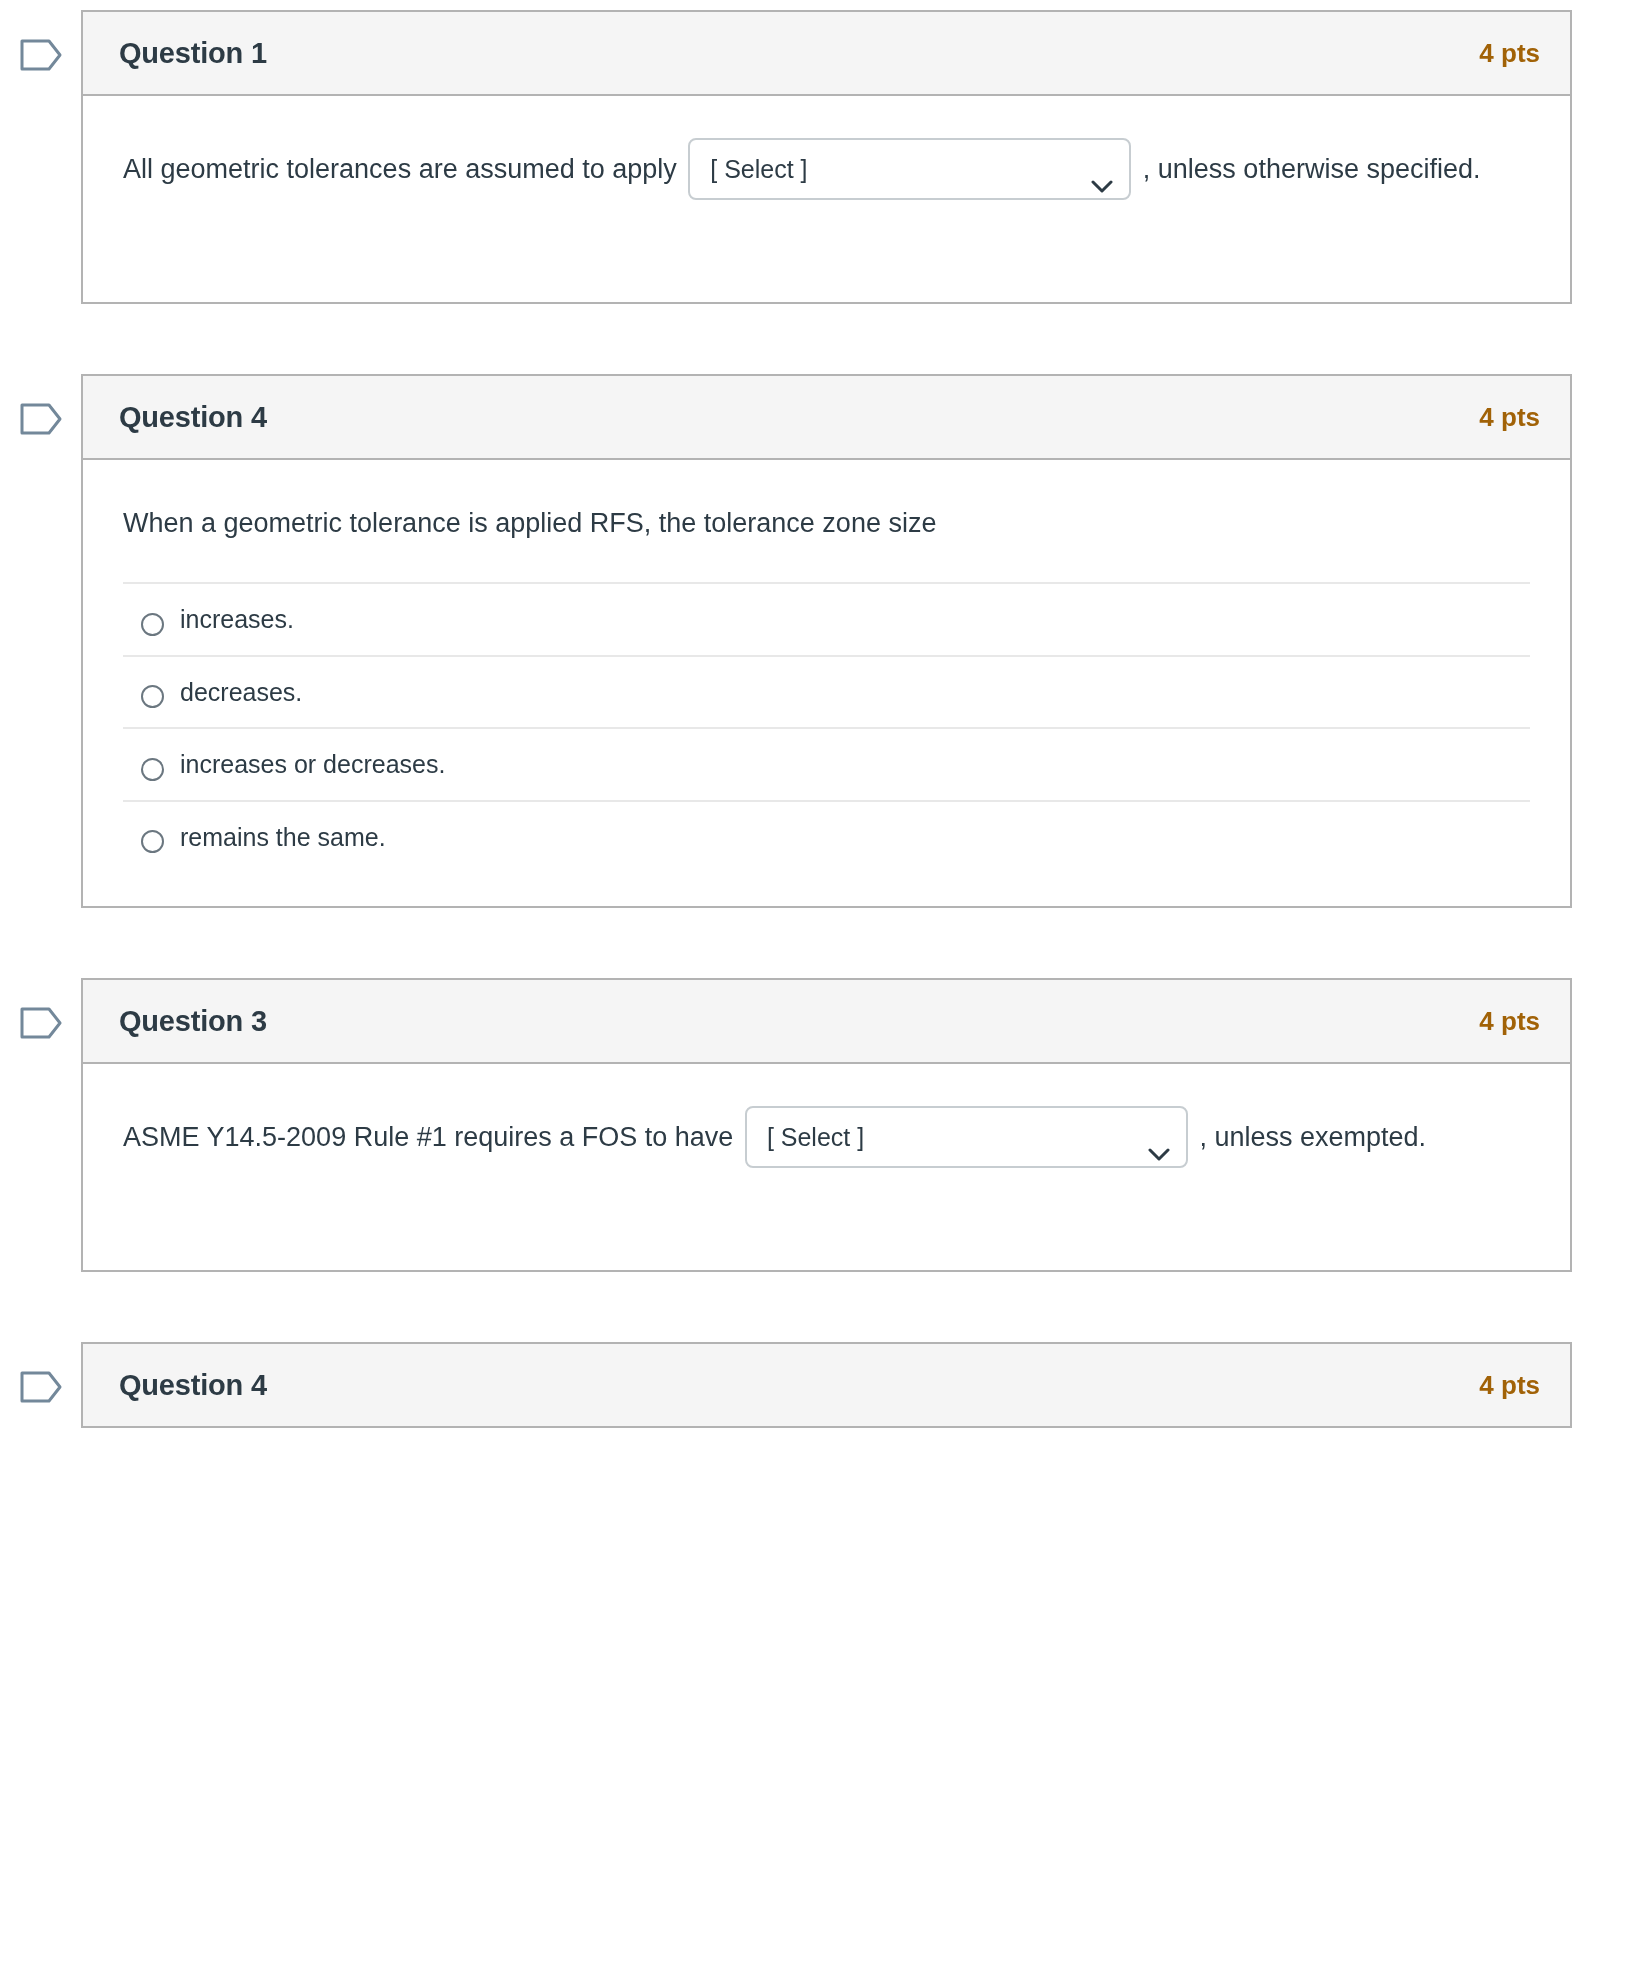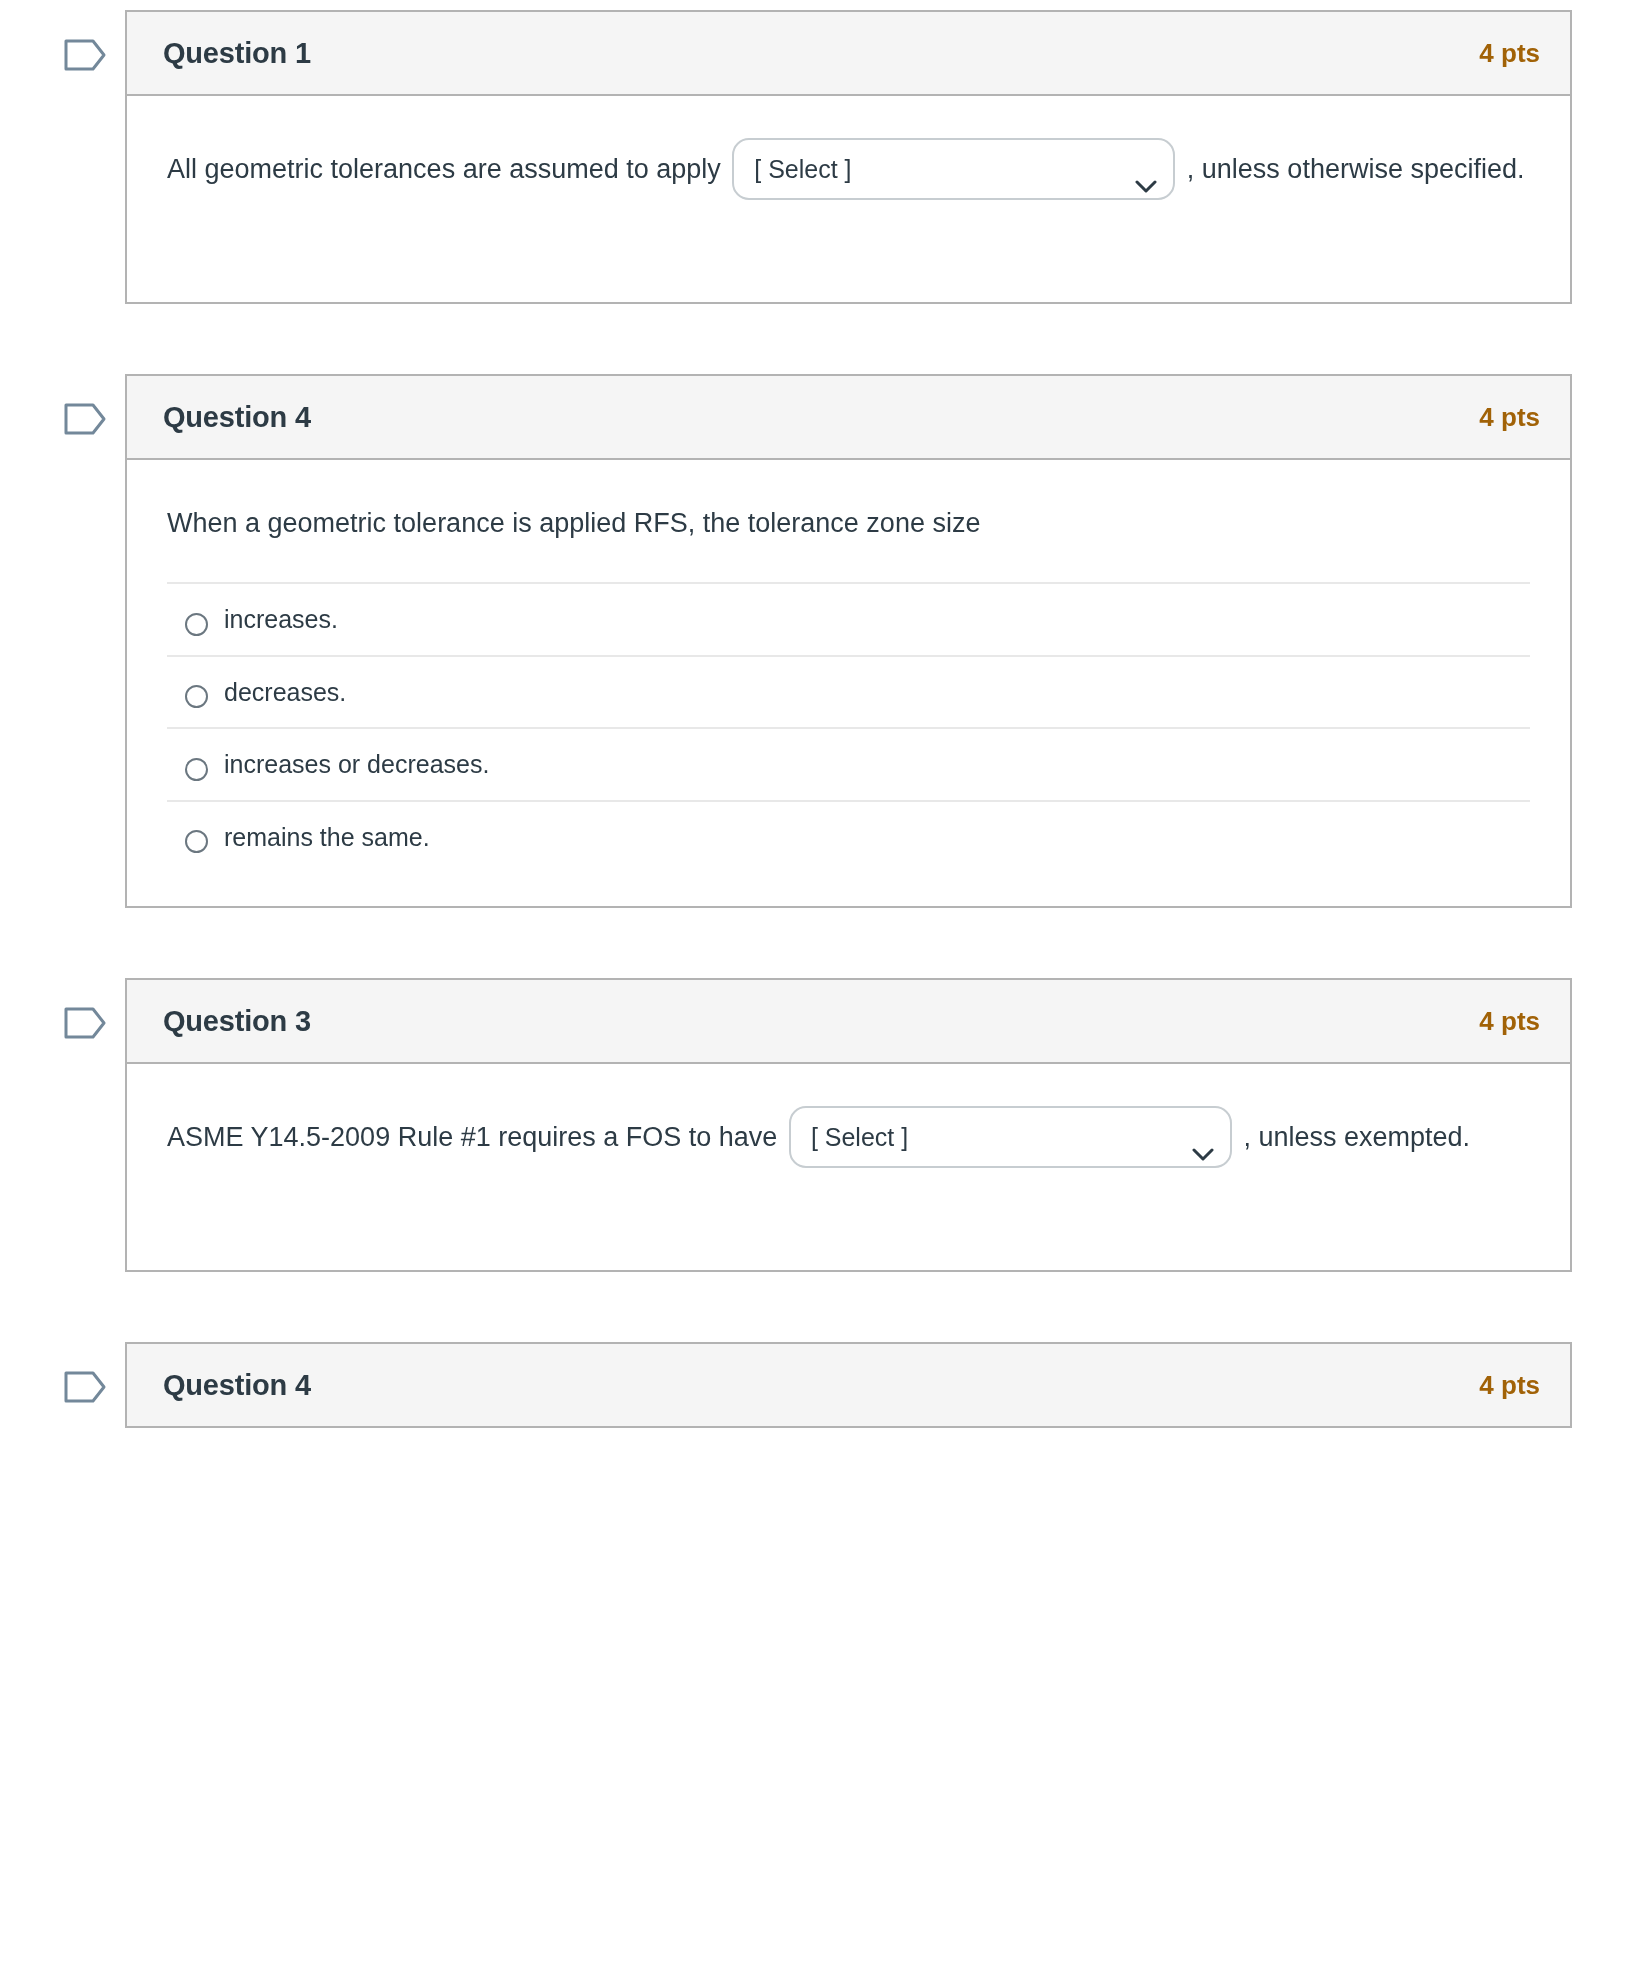--- a/index.html
+++ b/index.html
@@ -21,21 +21,20 @@
     padding-top: 10px;
     box-sizing: border-box;
   }
 
   
   .question-block {
     position: relative;
     display: flex;
     align-items: flex-start;
     margin-bottom: 70px;
-    margin-left: 44px;
   }
   .question-block:last-child { margin-bottom: 0; }
 
   
   .flag-gutter {
     width: 81px;
     flex: 0 0 81px;
     display: flex;
     justify-content: center;
     padding-top: 28px;
@@ -100,21 +99,21 @@
   .inline-select {
     display: inline-flex;
     align-items: center;
     justify-content: space-between;
     vertical-align: middle;
     min-width: 443px;
     height: 62px;
     padding: 0 16px 0 20px;
     margin: 0 4px;
     border: 2px solid #c7cdd1;
-    border-radius: 17px;
+    border-radius: 8px;
     background: #ffffff;
     box-sizing: border-box;
     cursor: pointer;
     position: relative;
     top: -2px;
   }
   .inline-select .select-value {
     font-size: 25px;
     color: #2d3b45;
     line-height: 1;

